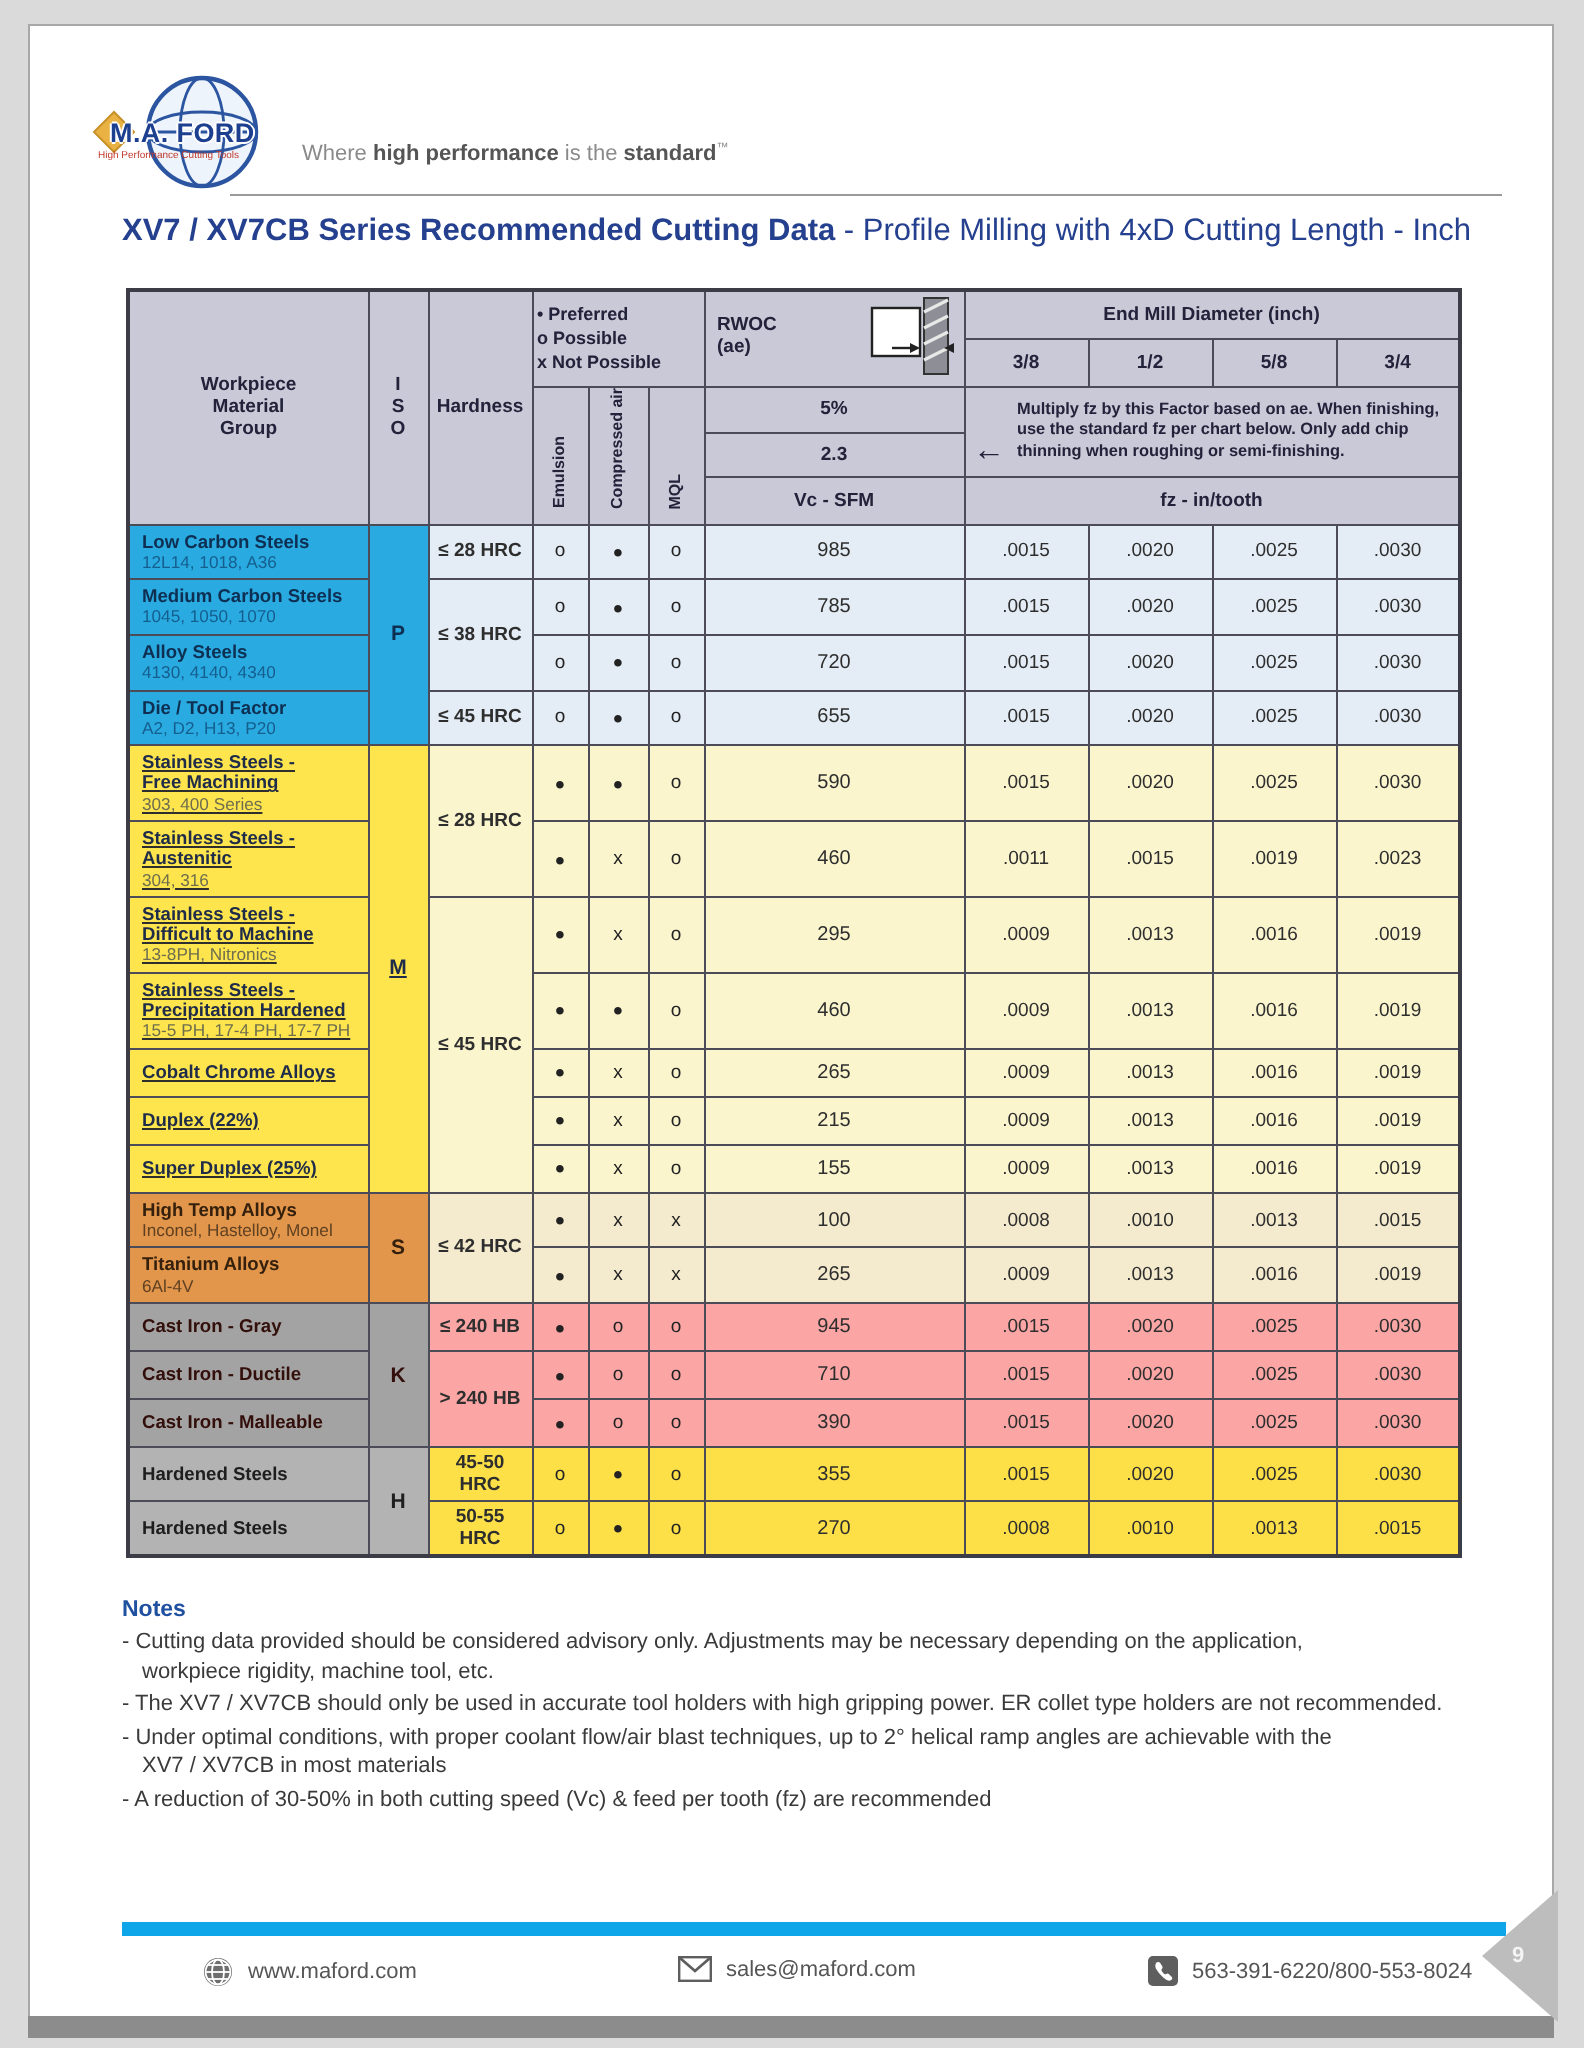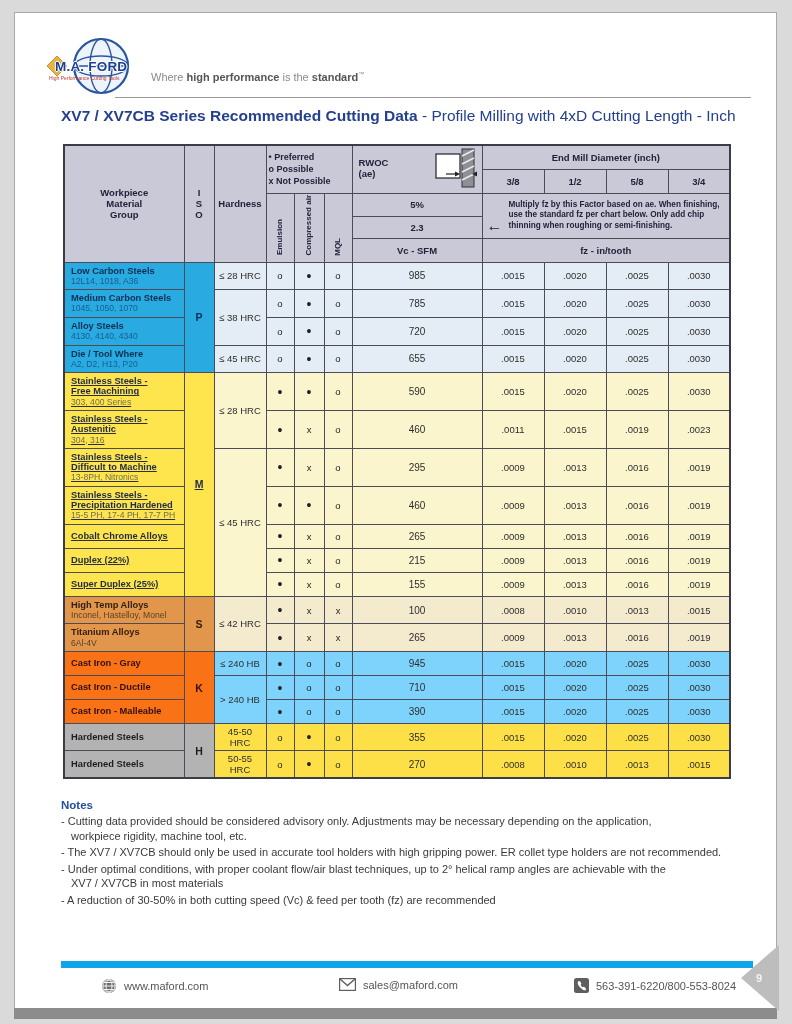--- a/index.html
+++ b/index.html
@@ -41,37 +41,37 @@
   .rwoc-cell{position:relative;text-align:left;padding-left:6px;}
   .rwoc-lbl{position:absolute;left:6px;top:12px;font-size:9.5px;line-height:1.15;}
   .rwoc-art{position:absolute;right:4px;top:2px;}
   .note-cell{position:relative;font-size:8.2px;text-align:left;padding:2px 4px 2px 26px;line-height:1.28;font-weight:bold;}
   .note-arrow{position:absolute;left:4px;top:22px;font-size:16px;font-weight:bold;}
   tbody td{text-align:center;vertical-align:middle;font-size:10px;color:#2e2e2e;padding:2px;height:24px;}
   td.mat{text-align:left;padding:3px 3px 3px 6px;}
   .name{font-weight:bold;font-size:9.3px;line-height:1.1;white-space:pre-line;}
   .sub{font-size:8.6px;line-height:1.1;margin-top:1px;}
   td.iso{font-weight:bold;font-size:10.5px;}
-  td.hard{font-size:9.5px;}
+  td.hard{font-size:9.5px;font-weight:bold;}
   td.mark{font-size:9.5px;color:#222;}
   td.mark.dot{font-size:14px;line-height:8px;}
   td.vc{font-size:10px;}
   td.fz{font-size:9.5px;}
   
   .g-P td.mat,.g-P td.iso{background:#29abe2;}
   .g-P td.data{background:#e4edf5;}
   .g-P .name{color:#0e2f52;} .g-P .sub{color:#155e8e;} .g-P td.iso{color:#0e2f52;}
   .g-M td.mat,.g-M td.iso{background:#ffe54d;text-decoration:underline;}
   .g-M td.data{background:#fbf5ce;}
   .g-M .name{color:#1e2b49;} .g-M .sub{color:#6e6e4e;} .g-M td.iso{color:#1e2b49;}
   .g-S td.mat,.g-S td.iso{background:#e2964b;}
   .g-S td.data{background:#f4eacd;}
   .g-S .name{color:#34200c;} .g-S .sub{color:#5f4022;} .g-S td.iso{color:#34200c;}
-  .g-K td.mat,.g-K td.iso{background:#f97316;}
-  .g-K td.data{background:#7dd3fc;}
+  .g-K td.mat,.g-K td.iso{background:#a3a3a3;}
+  .g-K td.data{background:#fca5a5;}
   .g-K .name{color:#330f0b;} .g-K td.iso{color:#330f0b;}
   .g-H td.mat,.g-H td.iso{background:#b3b3b3;}
   .g-H td.data{background:#fde047;}
   .g-H .name{color:#1e1e1e;} .g-H td.iso{color:#1e1e1e;}
   
   .notes{position:absolute;left:46px;top:786px;width:692px;color:#333;}
   .notes h3{margin:0 0 3px 0;font-size:11.5px;color:#2050a0;}
   .notes h3.helical{margin-top:9px;}
   .note-item{font-size:11px;line-height:1.32;white-space:pre-line;padding-left:10px;text-indent:-10px;margin-bottom:2px;color:#3a3a3a;}
   
@@ -224,21 +224,21 @@
             <td class="mark data dot">•</td>
             <td class="mark data">o</td>
             <td class="vc data">720</td>
             <td class="fz data">.0015</td>
             <td class="fz data">.0020</td>
             <td class="fz data">.0025</td>
             <td class="fz data">.0030</td>
           </tr>
           <tr class="g-P">
             <td class="mat">
-              <div class="name">Die / Tool Where</div>
+              <div class="name">Die / Tool Factor</div>
               <div class="sub">A2, D2, H13, P20</div>
             </td>
             <td class="hard data" rowspan="1">≤ 45 HRC</td>
             <td class="mark data">o</td>
             <td class="mark data dot">•</td>
             <td class="mark data">o</td>
             <td class="vc data">655</td>
             <td class="fz data">.0015</td>
             <td class="fz data">.0020</td>
             <td class="fz data">.0025</td>

